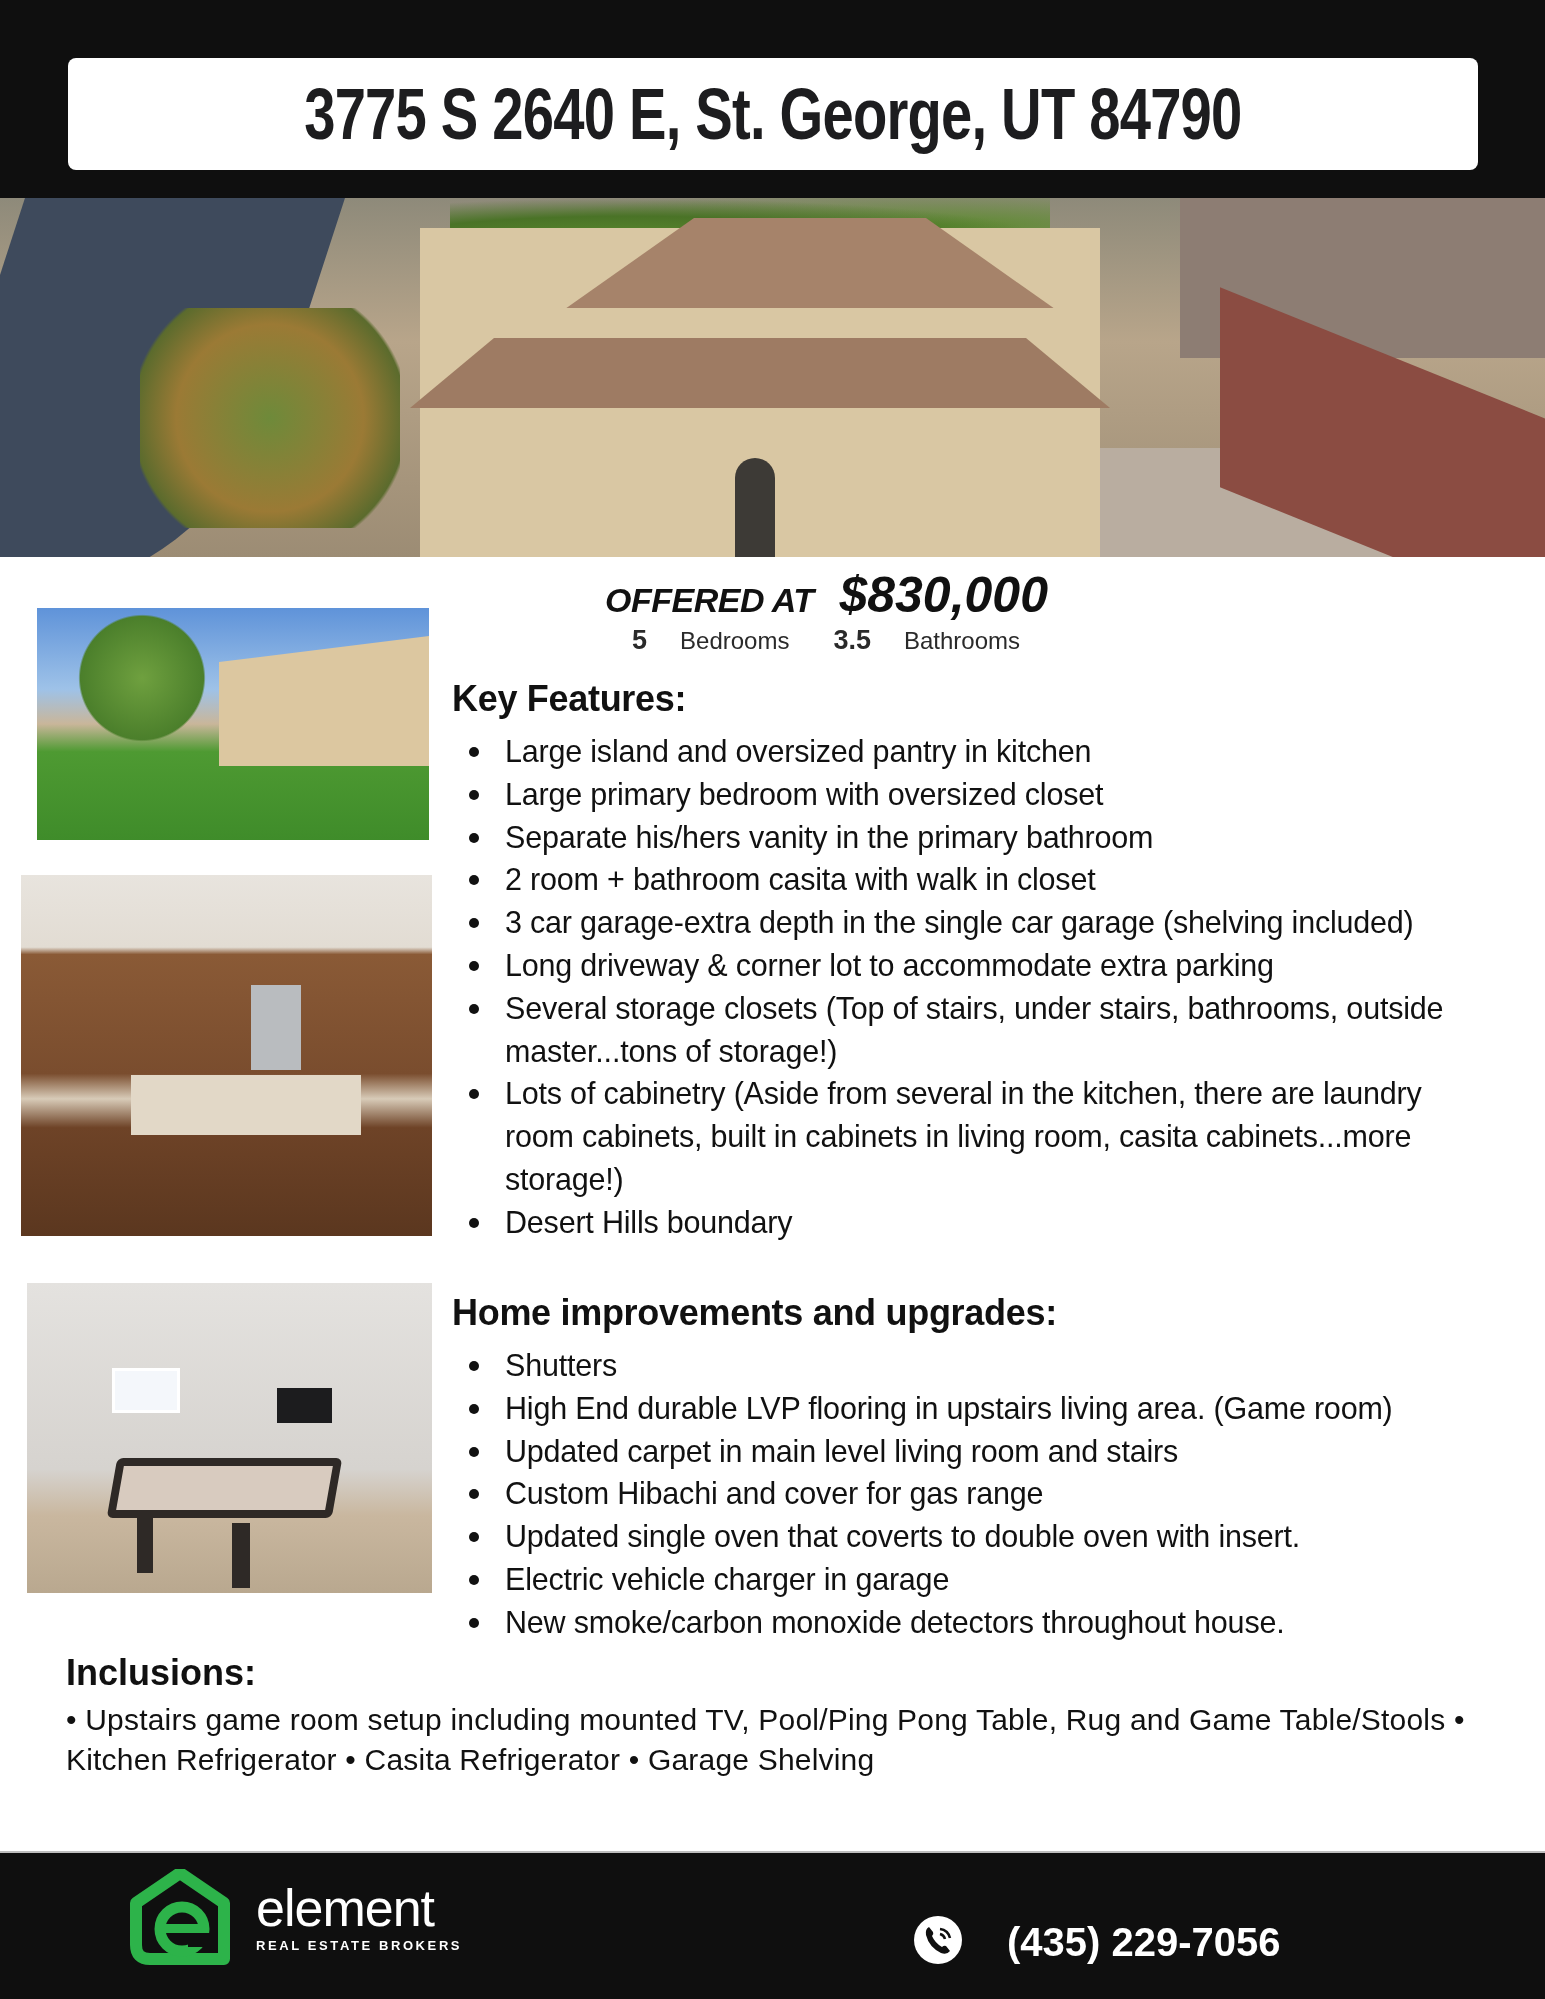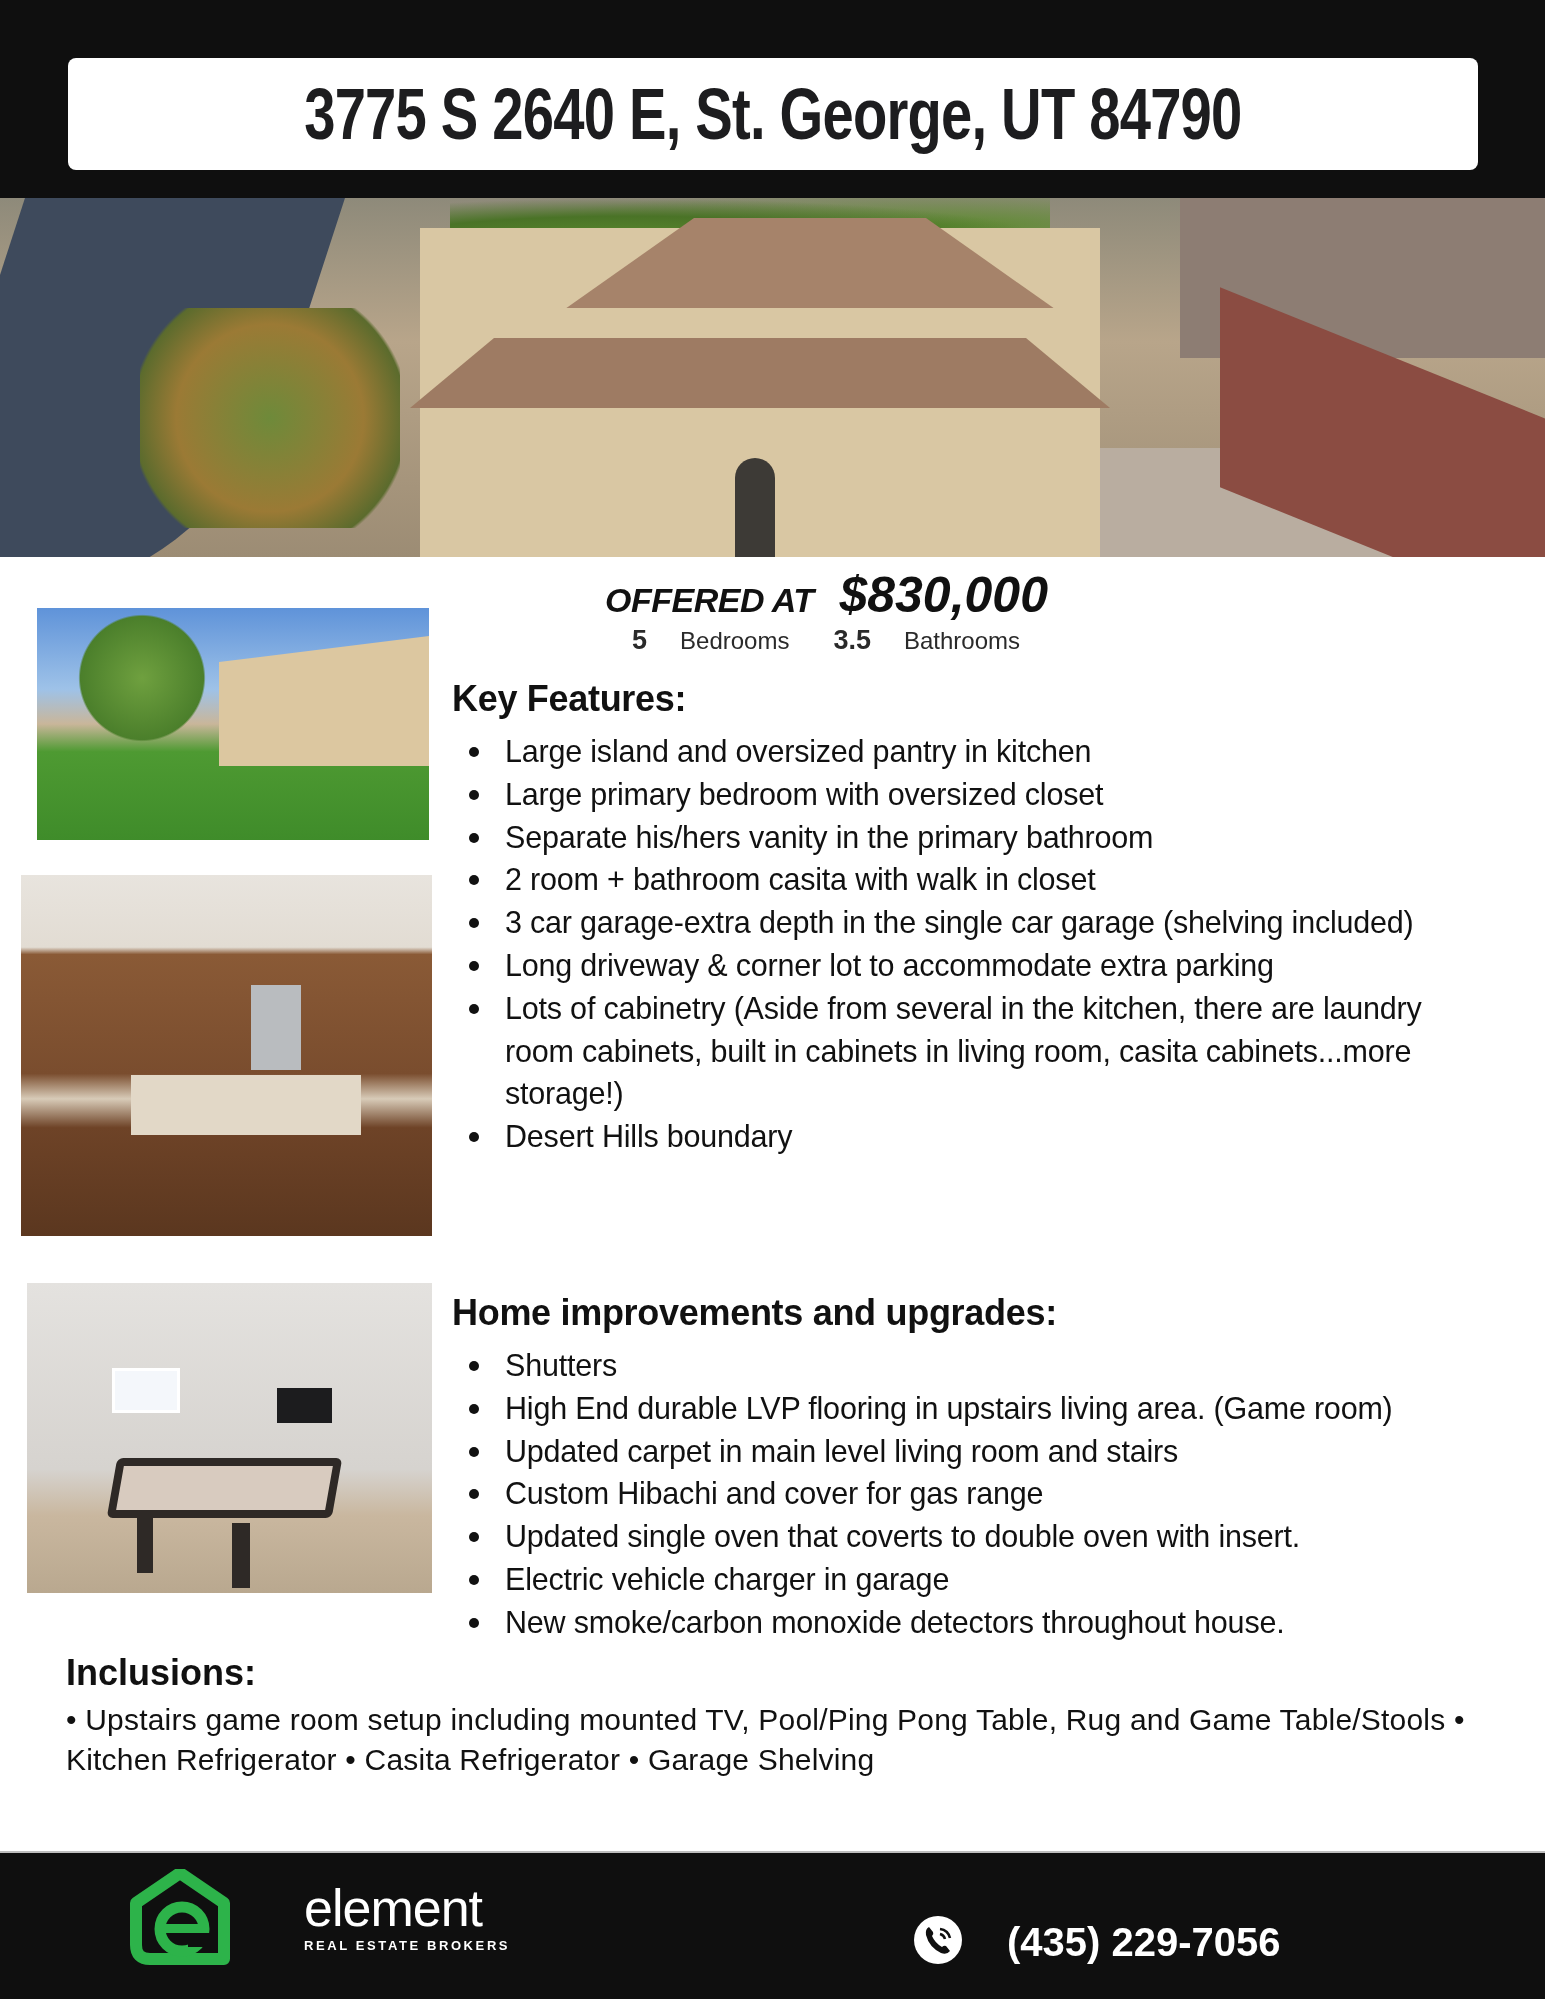--- a/index.html
+++ b/index.html
@@ -56,21 +56,21 @@
   .section li { position: relative; padding-left: 53px; font-size: 30.5px; line-height: 42.8px; color: #111; letter-spacing: -0.2px; }
   .section li::before { content: ""; position: absolute; left: 17px; top: 17px; width: 10px; height: 10px; border-radius: 50%; background: #111; }
   .key { top: 676px; }
   .improve { top: 1290px; }
 
   .inclusions { position: absolute; left: 66px; top: 1650px; width: 1440px; }
   .inclusions h2 { font-weight: 700; font-size: 36px; line-height: 46px; color: #111; }
   .inclusions p { font-size: 30px; line-height: 40px; color: #111; margin-top: 4px; letter-spacing: 0.2px; }
 
   .footer { position: absolute; left: 0; top: 1851px; width: 1545px; height: 148px; background: #0f0f0f; border-top: 2px solid #bdbdbd; }
-  .logo { position: absolute; left: 128px; top: 16px; display: flex; align-items: center; gap: 48px; }
+  .logo { position: absolute; left: 128px; top: 16px; display: flex; align-items: center; }
   .logo-mark { width: 104px; height: 96px; }
   .logo-text { margin-left: 24px; display: flex; flex-direction: column; }
   .logo-word { color: #fff; font-size: 52px; line-height: 52px; letter-spacing: -1px; font-weight: 400; }
   .logo-sub { color: #fff; font-size: 13px; font-weight: 700; letter-spacing: 2.6px; margin-top: 4px; }
   .realtor { position: absolute; left: 900px; top: 12px; color: #fff; font-weight: 700; font-size: 38px; letter-spacing: 0.2px; white-space: nowrap; }
   .phone-row { position: absolute; left: 913px; top: 62px; display: flex; align-items: flex-end; }
   .phone-icon { width: 50px; height: 50px; }
   .phone-num { color: #fff; font-weight: 700; font-size: 40px; margin-left: 44px; white-space: nowrap; }
 </style>
 </head>
@@ -125,20 +125,21 @@
 
 <div class="section key">
   <h2>Key Features:</h2>
   <ul>
     <li>Large island and oversized pantry in kitchen</li>
     <li>Large primary bedroom with oversized closet</li>
     <li>Separate his/hers vanity in the primary bathroom</li>
     <li>2 room + bathroom casita with walk in closet</li>
     <li>3 car garage-extra depth in the single car garage (shelving included)</li>
     <li>Long driveway &amp; corner lot to accommodate extra parking</li>
+    <li style="width:1000px">Several storage closets (Top of stairs, under stairs, bathrooms, outside master...tons of storage!)</li>
     <li style="width:980px">Lots of cabinetry (Aside from several in the kitchen, there are laundry room cabinets, built in cabinets in living room, casita cabinets...more storage!)</li>
     <li>Desert Hills boundary</li>
   </ul>
 </div>
 
 <div class="section improve">
   <h2>Home improvements and upgrades:</h2>
   <ul>
     <li>Shutters</li>
     <li>High End durable LVP flooring in upstairs living area. (Game room)</li>

